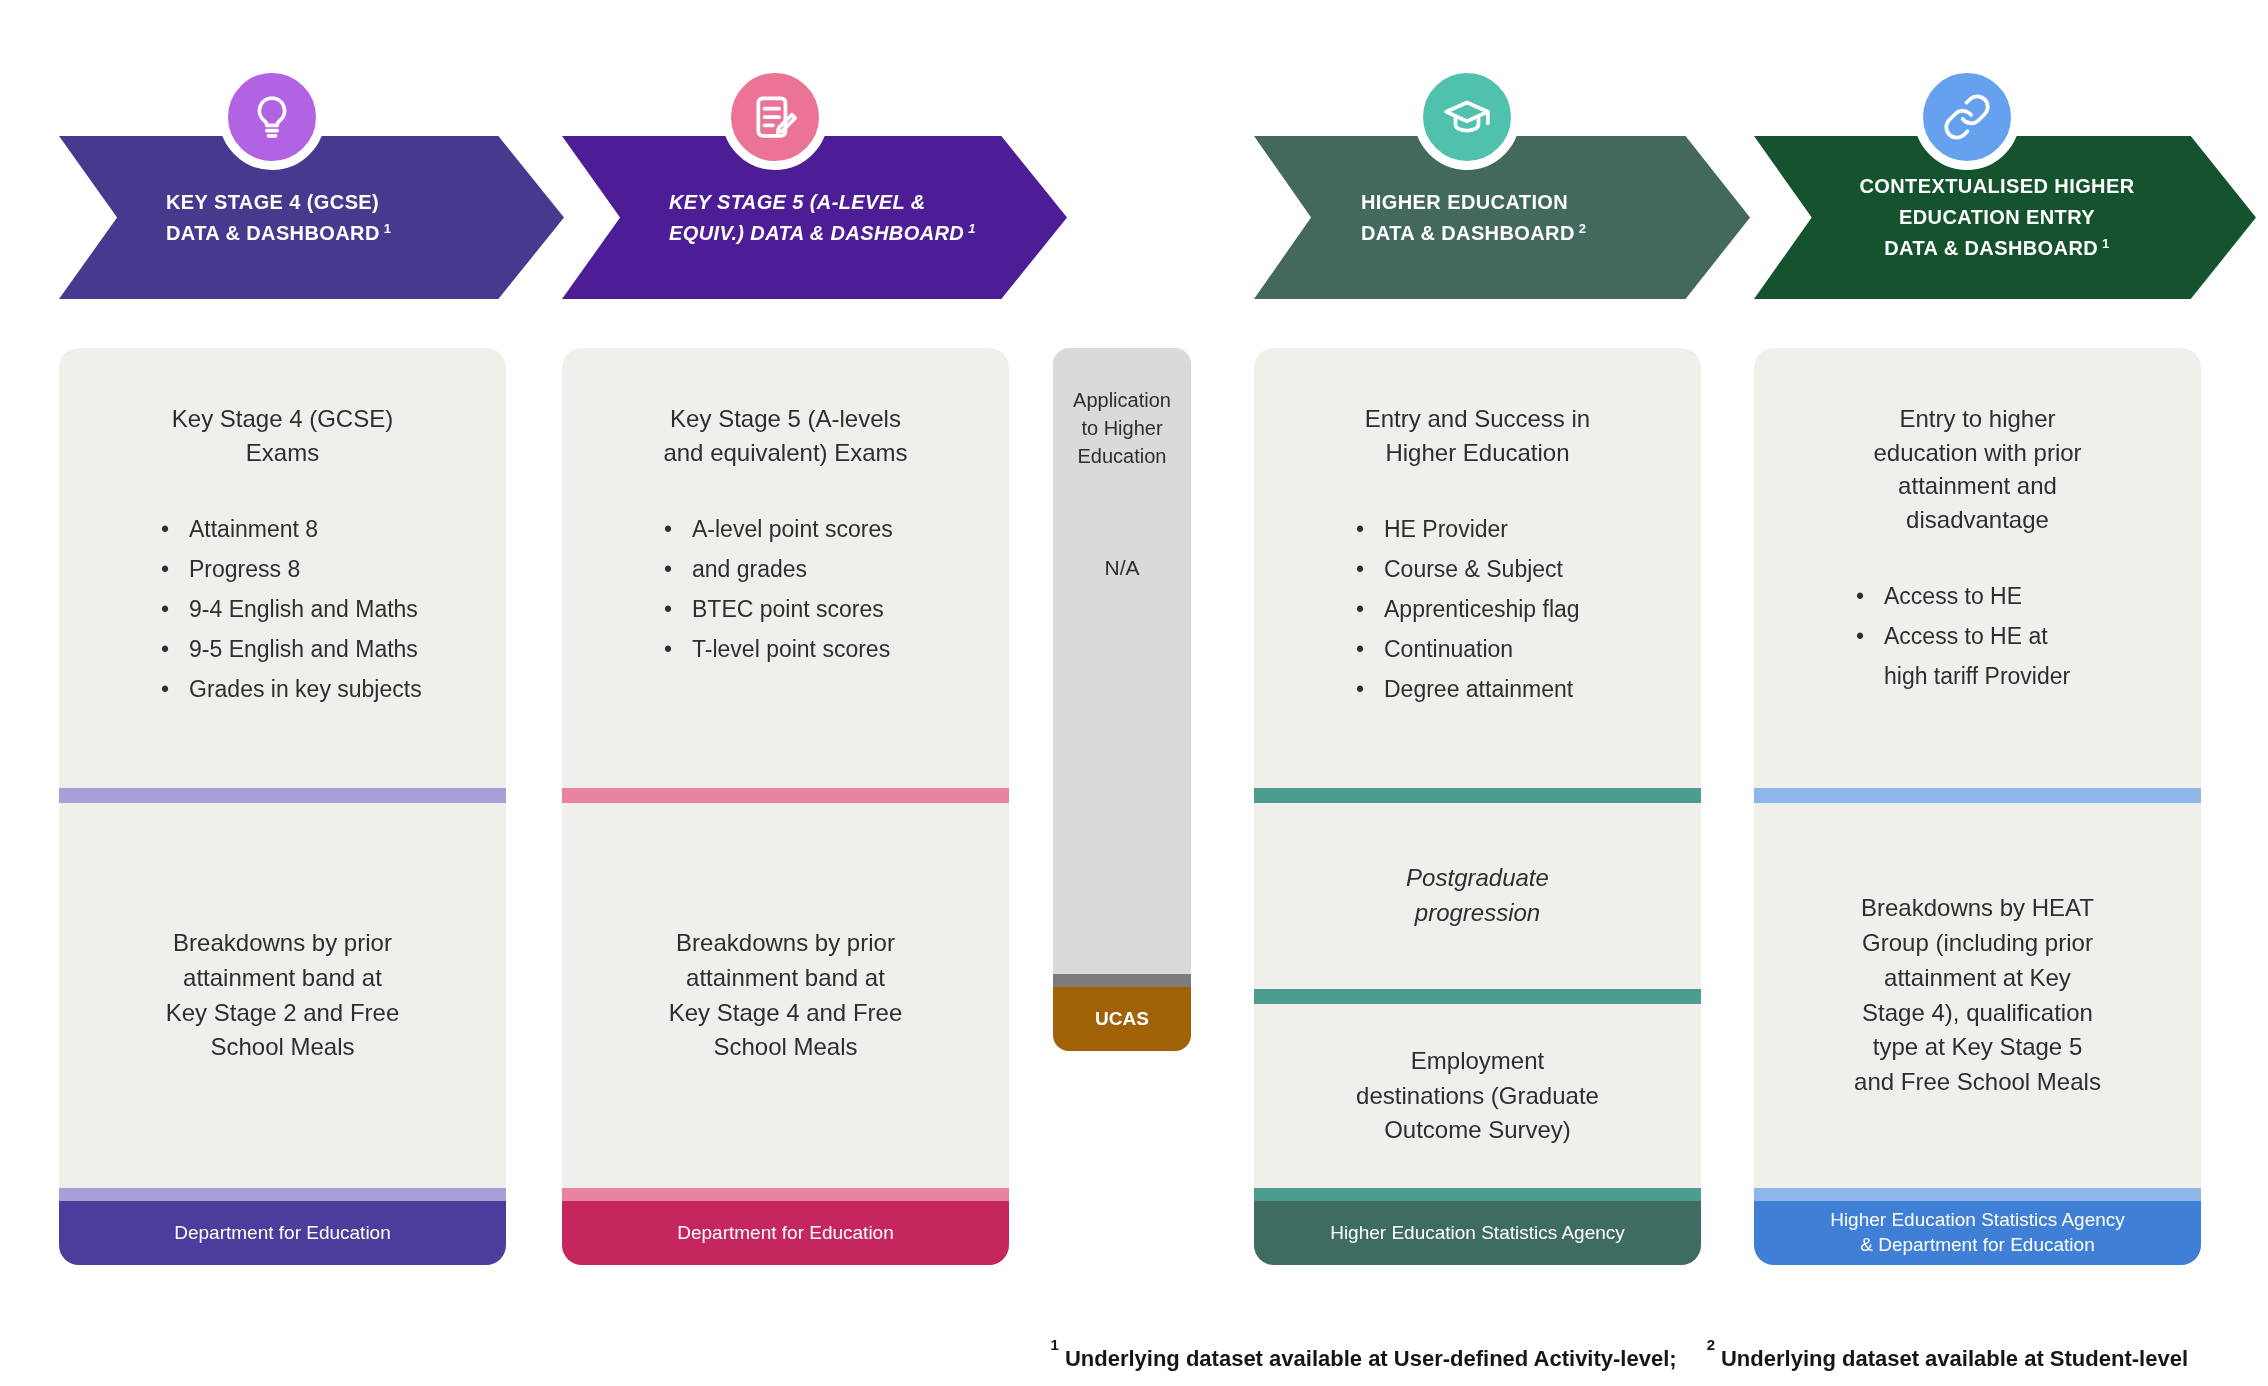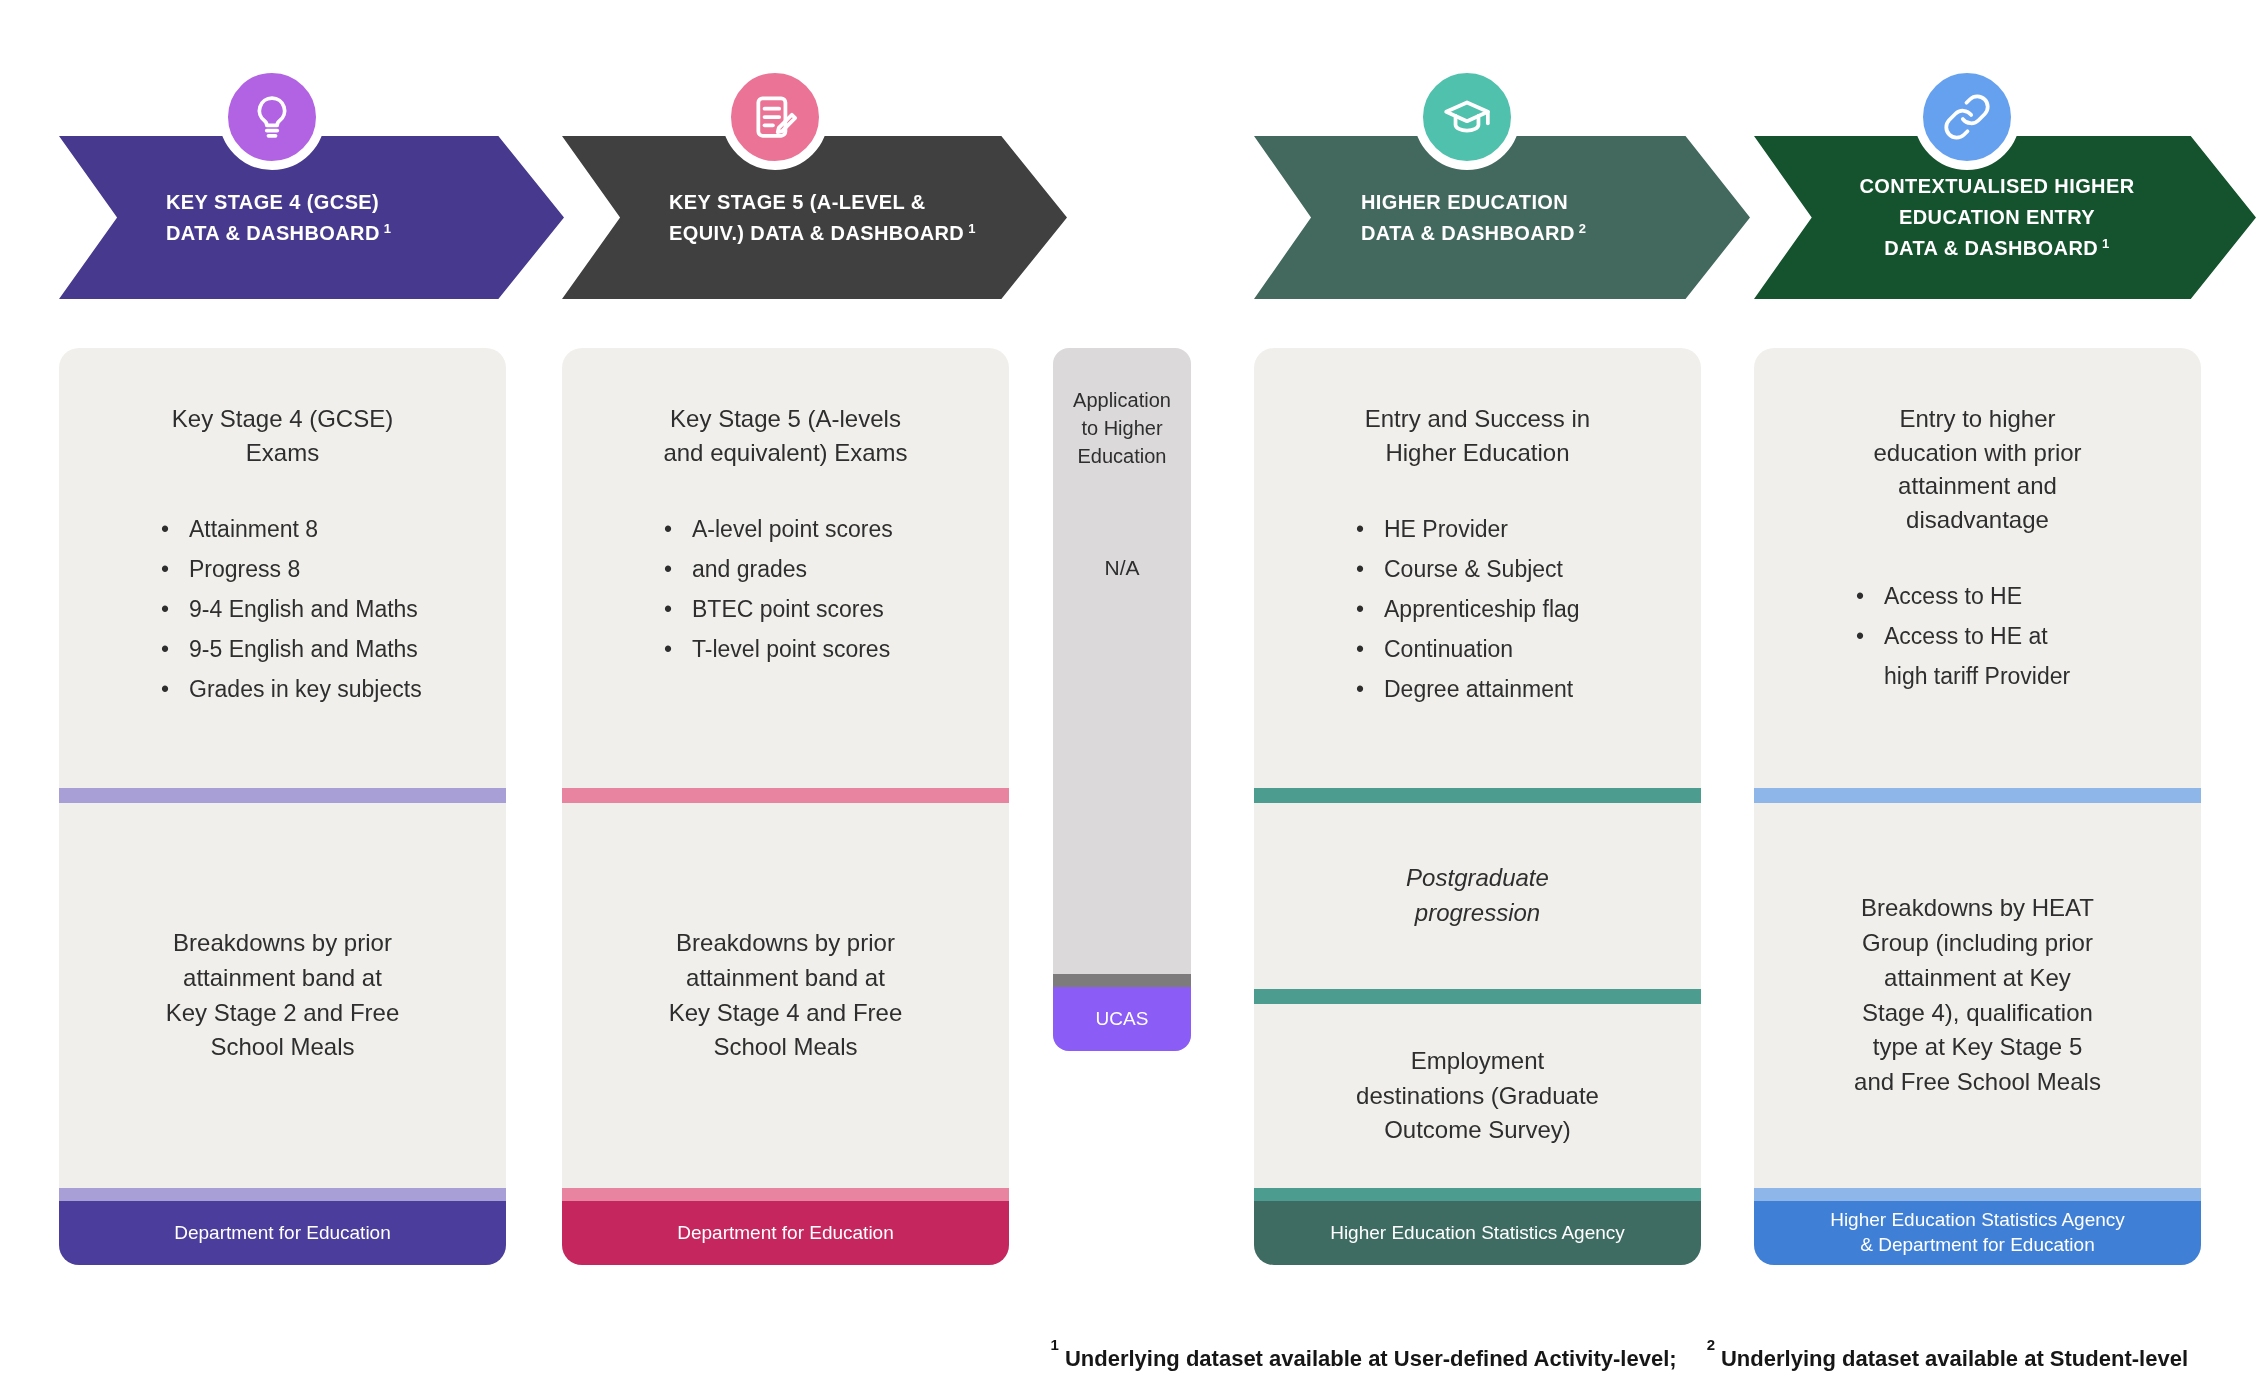--- a/index.html
+++ b/index.html
@@ -101,21 +101,21 @@
   <div class="col" style="left:562px">
     <div class="icon-circle" style="background-color: rgb(235, 115, 150);">
       <svg viewBox="0 0 24 24">
         <rect x="4" y="3" width="13" height="18" rx="2"></rect>
         <path d="M7 8h7"></path>
           <path d="M7 12h7"></path>
           <path d="M7 16h4"></path>
         <path d="M13.8 17.2l6.3-6.3 1.6 1.6-6.3 6.3-2.1.5z"></path>
       </svg>
     </div>
-    <div class="arrow" style="width: 505px; background-color: #404040;">
+    <div class="arrow" style="width: 505px; background-color: #4c1d95; font-style: italic;">
       <div class="arrow-label">
         <span>KEY STAGE 5 (A-LEVEL &amp;
 EQUIV.) DATA &amp; DASHBOARD</span><sup>1</sup>
       </div>
     </div>
     <div class="card">
       <div class="card-top">
         <div class="card-title">Key Stage 5 (A-levels
 and equivalent) Exams</div>
         <ul class="bullets">
@@ -140,21 +140,21 @@
   </div>
 
   <div class="col" style="left:1053px;width:138px">
     <div class="mid-card" style="background-color: rgb(219, 217, 218);">
       <div class="mid-title">Application
 to Higher
 Education</div>
       <div class="mid-na">N/A</div>
       <div class="mid-spacer"></div>
       <div class="footer-strip" style="background-color: rgb(126, 123, 124);"></div>
-      <div class="card-footer" style="background-color: #8b5cf6;">
+      <div class="card-footer" style="background-color: #a16207; font-weight: bold;">
         <span>UCAS</span>
       </div>
     </div>
   </div>
 
   <div class="col" style="left:1254px">
     <div class="icon-circle" style="background-color: rgb(79, 193, 173);">
       <svg viewBox="0 0 24 24">
         <path d="M2 9.5L12 5l10 4.5-10 4.5L2 9.5z"></path>
         <path d="M6.5 11.5v4.2c0 1.6 2.5 2.8 5.5 2.8s5.5-1.2 5.5-2.8v-4.2"></path>

